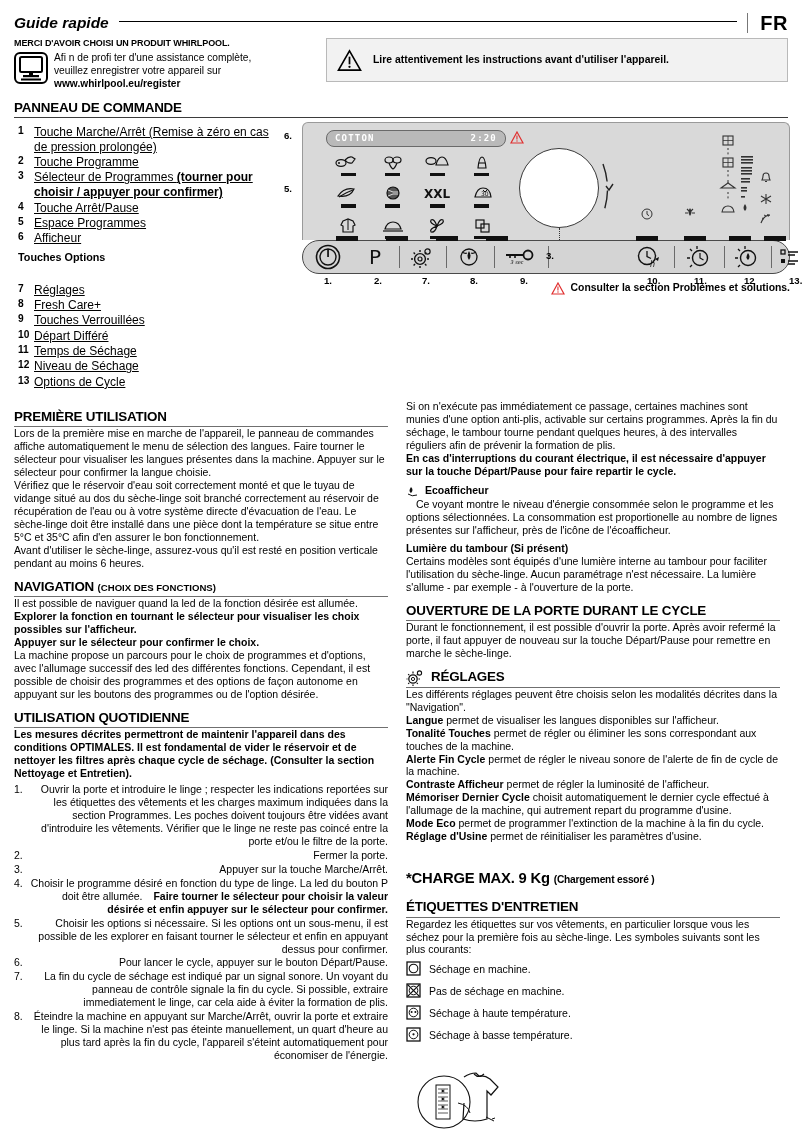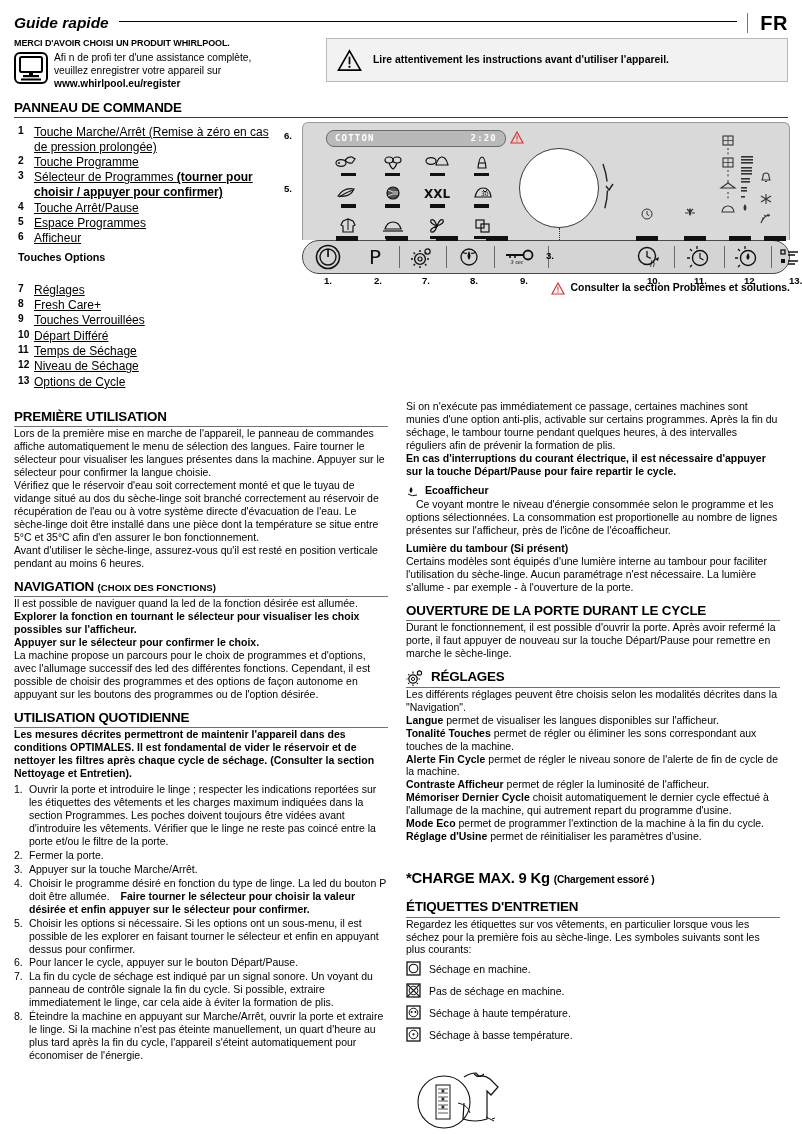--- a/index.html
+++ b/index.html
@@ -95,21 +95,21 @@
 
   .consult { margin-top:8px; text-align:right; font-size:10.4px; font-weight:bold;
              display:flex; align-items:center; justify-content:flex-end; gap:6px; }
 
   
   .cols { display:flex; gap:18px; margin-top:10px; }
   .col { width:374px; }
   p.t { margin:0; font-size:10.5px; line-height:1.235; text-align:left; }
   p.t b { font-weight:bold;margin-top:12px; }
   .tight { margin-top:1px; }
-  ol.steps { margin:3px 0 0 0; padding-left:0; list-style:none; counter-reset:s; }
+  ol.steps { margin:3px 0 0 0; padding-left:0; list-style:none; counter-reset:s;text-align:right; }
   ol.steps li { counter-increment:s; position:relative; padding-left:15px;
                 font-size:10.5px; line-height:1.235; margin-bottom:1px; }
   ol.steps li::before { content:counter(s) "."; position:absolute; left:0; }
   ol.steps li b { font-weight:bold;margin-left:8px; }
 
   .icon-head { display:flex; align-items:flex-start; gap:5px; margin-top:6px; }
   .icon-head .ih-t { font-size:10.5px; font-weight:bold; }
   .sec-ico { width:14px; height:13px; flex:none; margin-top:1px; }
   .h-sec-ico { display:flex; align-items:center; gap:7px; margin-top:9px; }
 

